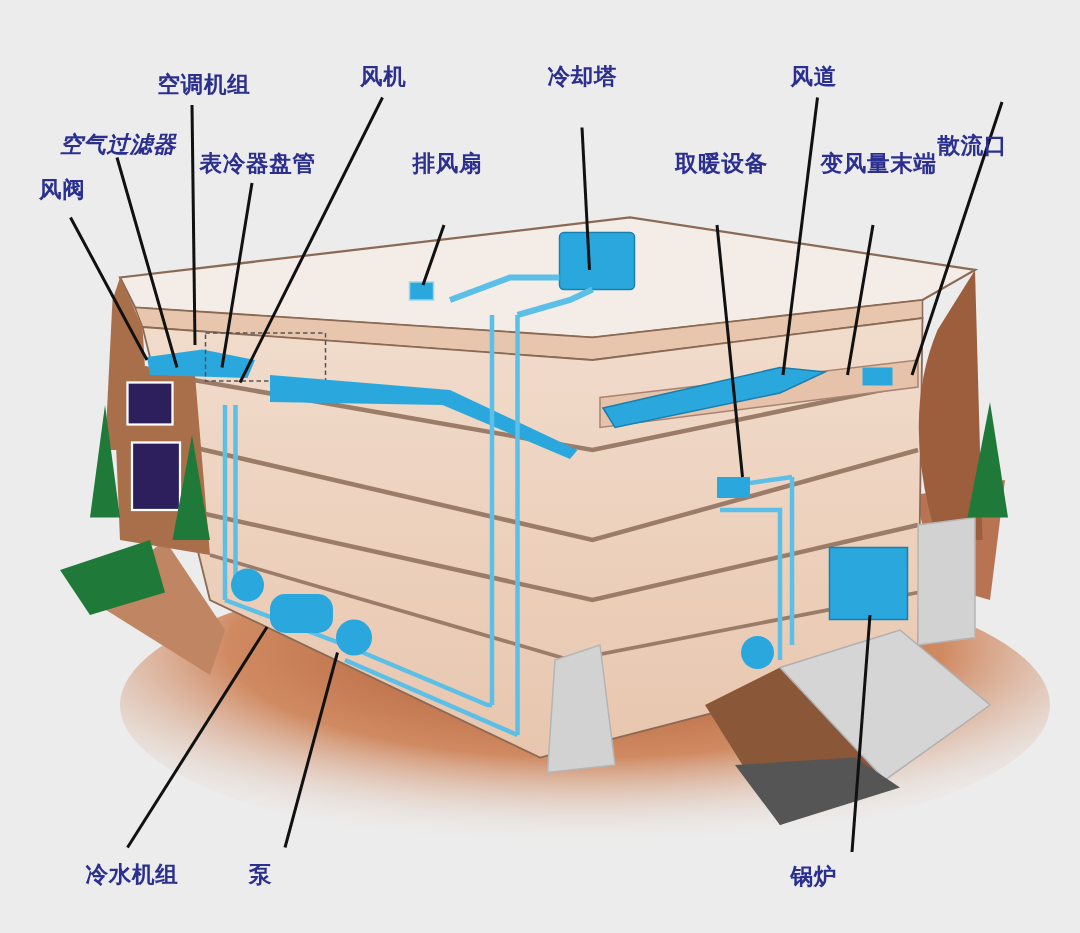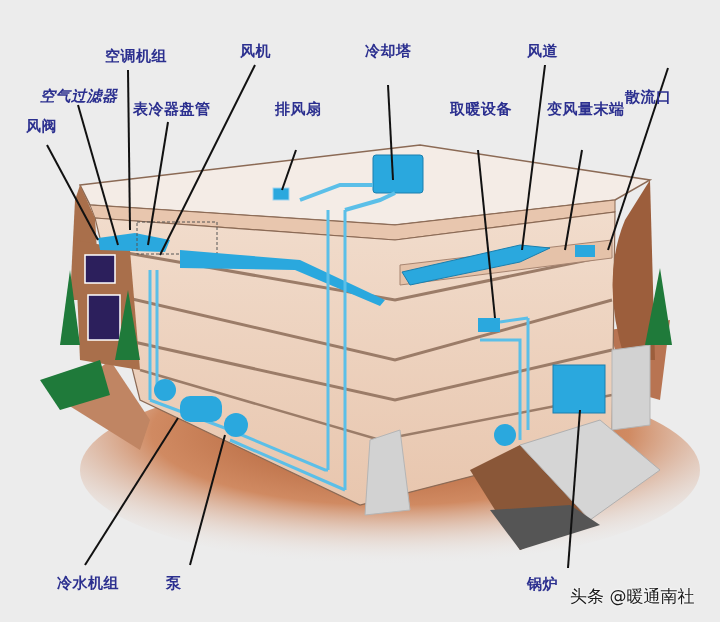--- a/index.html
+++ b/index.html
@@ -136,14 +136,13 @@
   <div class="label" style="left:40px;top:87px;font-style:italic;">空气过滤器</div>
   <div class="label" style="left:133px;top:100px;">表冷器盘管</div>
   <div class="label" style="left:275px;top:100px;">排风扇</div>
   <div class="label" style="left:450px;top:100px;text-align:center;">取暖设备</div>
   <div class="label" style="left:547px;top:100px;">变风量末端</div>
   <div class="label" style="left:26px;top:117px;">风阀</div>
   <div class="label" style="left:45px;top:574px;margin-left:12px;">冷水机组</div>
   <div class="label" style="left:166px;top:574px;">泵</div>
   <div class="label" style="left:527px;top:575px;">锅炉</div>
 
-  <div class="watermark" style="left:570px;top:585px;">头条 @暖通南社</div>
 </div>
 
 </body></html>

